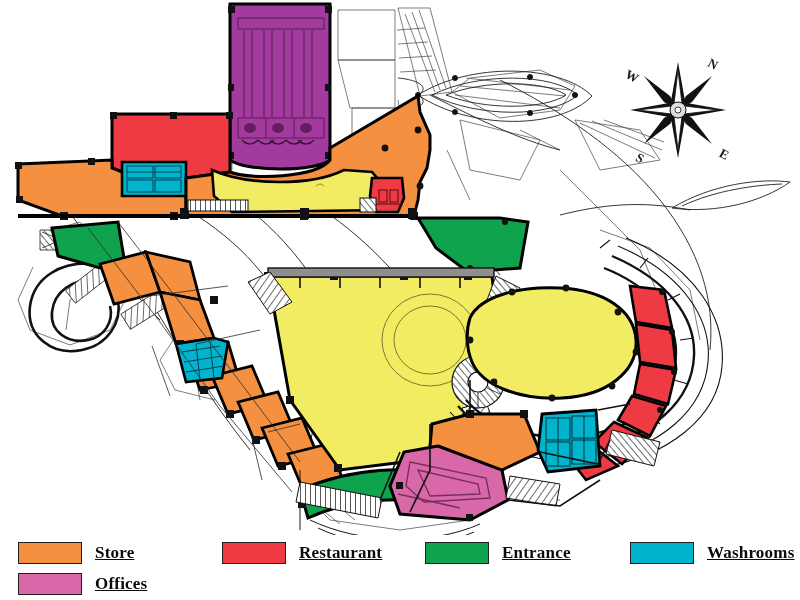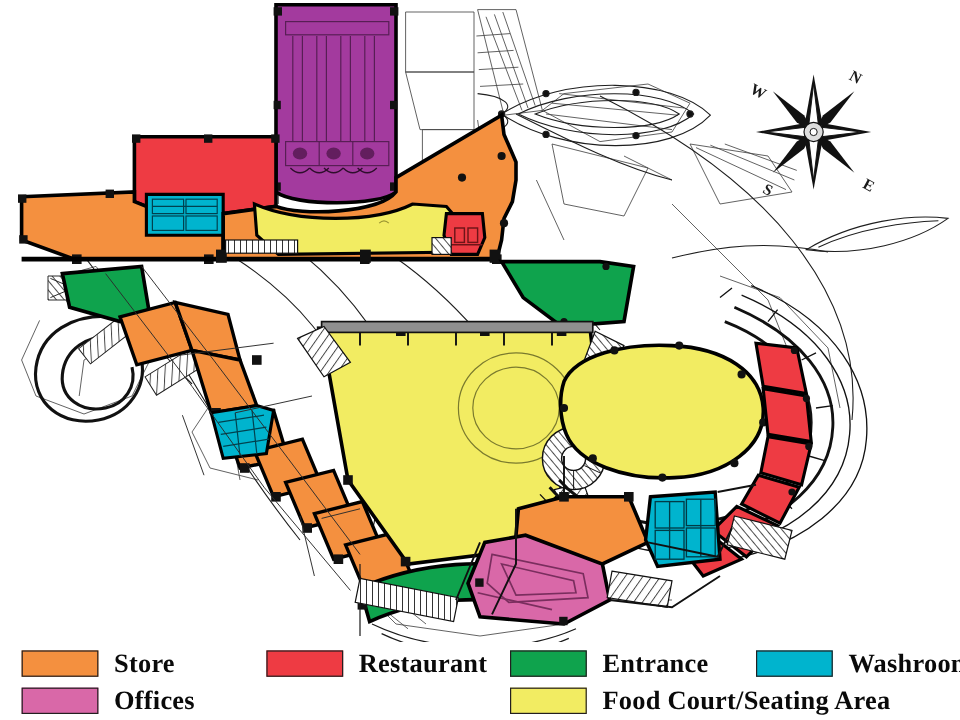--- a/index.html
+++ b/index.html
@@ -12,22 +12,22 @@
 
   
   #legend{position:absolute;left:0;top:535px;width:800px;height:65px;
           background:#fff;}
   .legrow{position:absolute;left:0;width:800px;height:30px;}
   .legrow.r1{top:3px;}
   .legrow.r2{top:34px;padding-left:41px;}
   .legitem{position:absolute;height:30px;display:flex;align-items:center;}
   .swatch{width:62px;height:20px;border:1px solid #231f20;flex:none;}
   .legtext{margin-left:13px;font-family:"Liberation Serif",serif;
-           font-weight:bold;font-size:22px;color:#0a0a0a;white-space:nowrap;
-           letter-spacing:.2px;}
+           font-weight:bold;font-size:17px;color:#0a0a0a;white-space:nowrap;
+           letter-spacing:.2px;text-decoration:underline;}
   .compass-label{font-family:"Liberation Serif",serif;font-weight:bold;
                  font-size:13px;fill:#1a1a1a;}
 </style>
 </head>
 <body>
 
 <div id="page">
 
   <div id="mapwrap">
   <svg id="mapsvg" viewBox="0 0 800 535" xmlns="http://www.w3.org/2000/svg">
@@ -477,21 +477,17 @@
         <span class="swatch" style="background:#00B4CE"></span>
         <span class="legtext">Washrooms</span>
       </div>
     </div>
 
     <div class="legrow r2">
       <div class="legitem" style="left:18px;">
         <span class="swatch" style="background:#D968A8"></span>
         <span class="legtext">Offices</span>
       </div>
-      <div class="legitem" style="left:425px;">
-        <span class="swatch" style="background:#F2EC62"></span>
-        <span class="legtext">Food Court/Seating Area</span>
-      </div>
     </div>
 
   </div>
 
 </div>
 
 </body></html>

